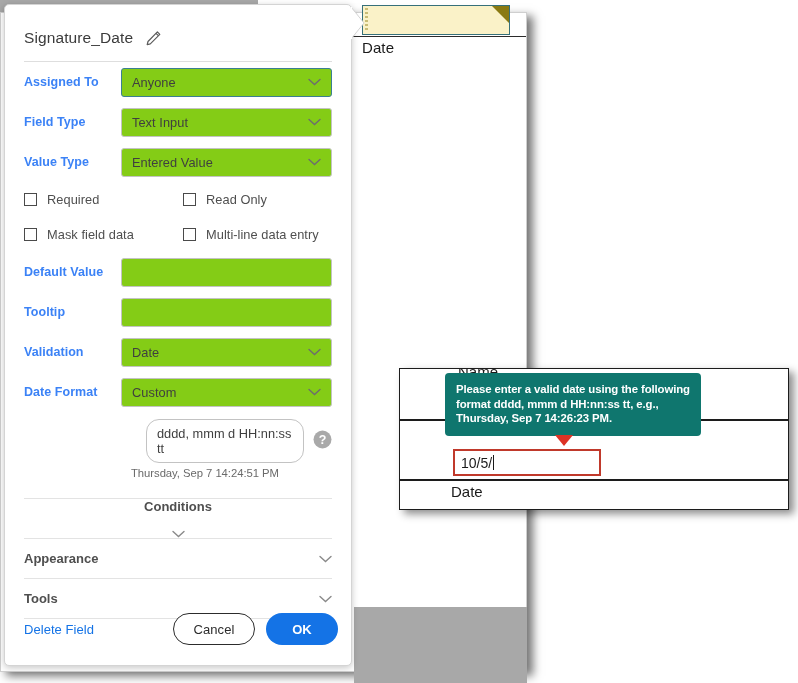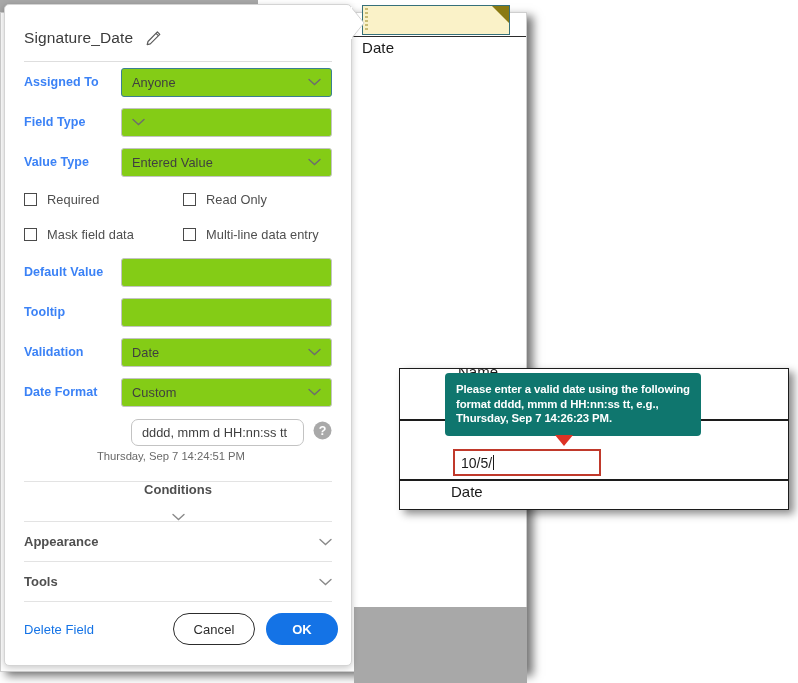--- a/index.html
+++ b/index.html
@@ -225,37 +225,38 @@
 
   
   .format-row {
     display: flex;
     align-items: center;
     margin-top: 7px;
     margin-left: 107px;
   }
   .format-input {
     width: 185px;
-    height: 27px;
+    height: 44px;
     border: 1px solid #c3c3c3;
-    border-radius: 7px;
+    border-radius: 13px;
     box-sizing: border-box;
     display: flex;
     align-items: center;
     padding: 0 10px;
     font-size: 12.8px;
     color: #3f3f3f;
     background: #fff;
+    margin-left: 15px;
   }
   .help-icon {
     margin-left: 9px;
     flex: none;
   }
   .format-preview {
-    margin-left: 73px;
+    margin-left: 107px;
     margin-top: 4px;
     font-size: 11.3px;
     color: #6a6a6a;
     letter-spacing: -.05px;
   }
 
   .accordion-wrap { margin-top: 19px; }
   .accordion {
     height: 39px;
     display: flex;
@@ -458,20 +459,21 @@
               <path d="M1 1.5 L6.5 6.5 L12 1.5" fill="none" stroke="#6d6d6d" stroke-width="1.4" stroke-linecap="round"></path>
             </svg>
           </div>
         </div>
       </div>
 
       <div class="row">
         <div class="row-label">Field Type</div>
         <div class="control">
           <div class="select-box">
+            <span class="sel-value">Text Input</span>
             <svg class="chev" viewBox="0 0 13 8">
               <path d="M1 1.5 L6.5 6.5 L12 1.5" fill="none" stroke="#6d6d6d" stroke-width="1.4" stroke-linecap="round"></path>
             </svg>
           </div>
         </div>
       </div>
 
       <div class="row">
         <div class="row-label">Value Type</div>
         <div class="control">

